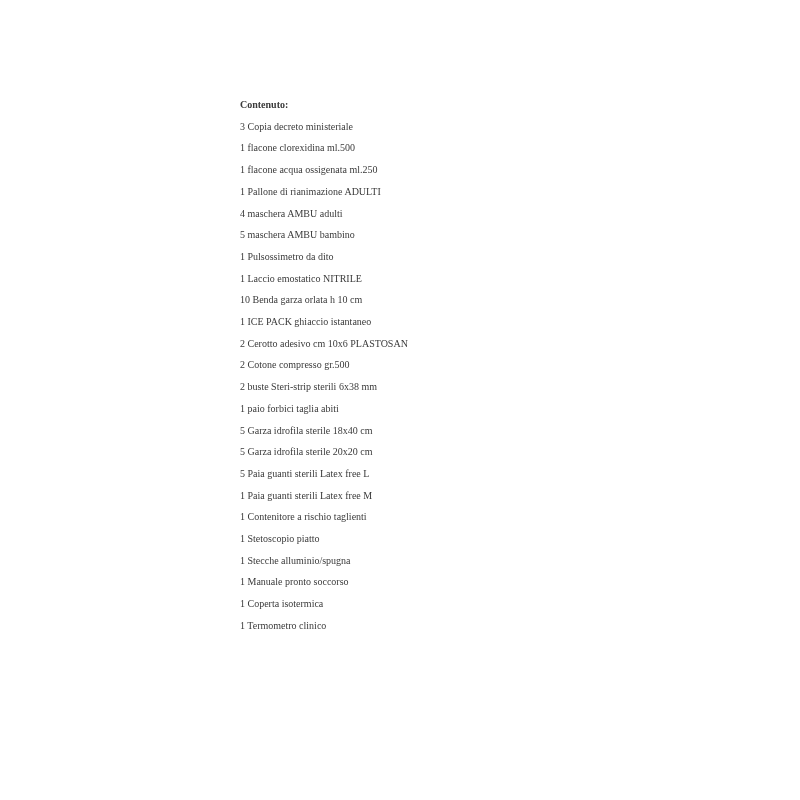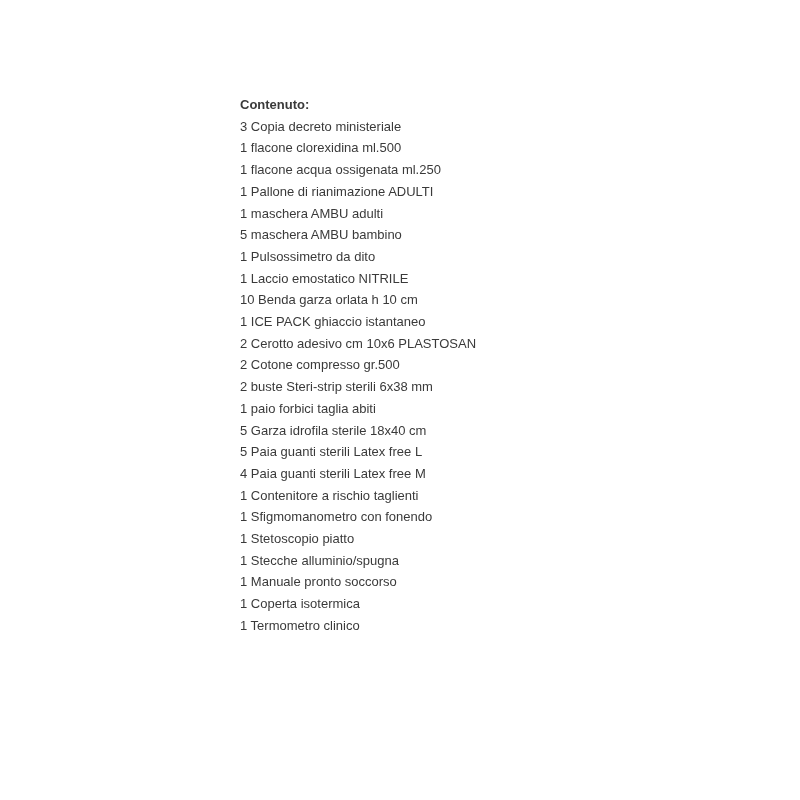--- a/index.html
+++ b/index.html
@@ -8,22 +8,22 @@
     width: 800px;
     height: 800px;
     background: #ffffff;
     overflow: hidden;
   }
   .content-block {
     position: absolute;
     left: 240px;
     top: 94px;
     width: 520px;
-    font-family: Liberation Sans, sans-serif;
-    font-size: 13px;
+    font-family: Liberation Serif, serif;
+    font-size: 10px;
     line-height: 21.7px;
     color: #3a3a3a;
     -webkit-font-smoothing: antialiased;
   }
   .content-title {
     font-weight: bold;
     white-space: nowrap;
   }
   .content-line {
     white-space: nowrap;
@@ -32,34 +32,34 @@
 </head>
 <body>
 
 <div class="content-block">
   <div class="content-title">Contenuto:</div>
   <div>
       <div class="content-line">3 Copia decreto ministeriale</div>
       <div class="content-line">1 flacone clorexidina ml.500</div>
       <div class="content-line">1 flacone acqua ossigenata ml.250</div>
       <div class="content-line">1 Pallone di rianimazione ADULTI</div>
-      <div class="content-line">1 maschera AMBU adulti</div>
+      <div class="content-line">4 maschera AMBU adulti</div>
       <div class="content-line">5 maschera AMBU bambino</div>
       <div class="content-line">1 Pulsossimetro da dito</div>
       <div class="content-line">1 Laccio emostatico NITRILE</div>
       <div class="content-line">10 Benda garza orlata h 10 cm</div>
       <div class="content-line">1 ICE PACK ghiaccio istantaneo</div>
       <div class="content-line">2 Cerotto adesivo cm 10x6 PLASTOSAN</div>
       <div class="content-line">2 Cotone compresso gr.500</div>
       <div class="content-line">2 buste Steri-strip sterili 6x38 mm</div>
       <div class="content-line">1 paio forbici taglia abiti</div>
       <div class="content-line">5 Garza idrofila sterile 18x40 cm</div>
+      <div class="content-line">5 Garza idrofila sterile 20x20 cm</div>
       <div class="content-line">5 Paia guanti sterili Latex free L</div>
-      <div class="content-line">4 Paia guanti sterili Latex free M</div>
+      <div class="content-line">1 Paia guanti sterili Latex free M</div>
       <div class="content-line">1 Contenitore a rischio taglienti</div>
-      <div class="content-line">1 Sfigmomanometro con fonendo</div>
       <div class="content-line">1 Stetoscopio piatto</div>
       <div class="content-line">1 Stecche alluminio/spugna</div>
       <div class="content-line">1 Manuale pronto soccorso</div>
       <div class="content-line">1 Coperta isotermica</div>
       <div class="content-line">1 Termometro clinico</div>
     </div>
 </div>
 
 </body></html>

